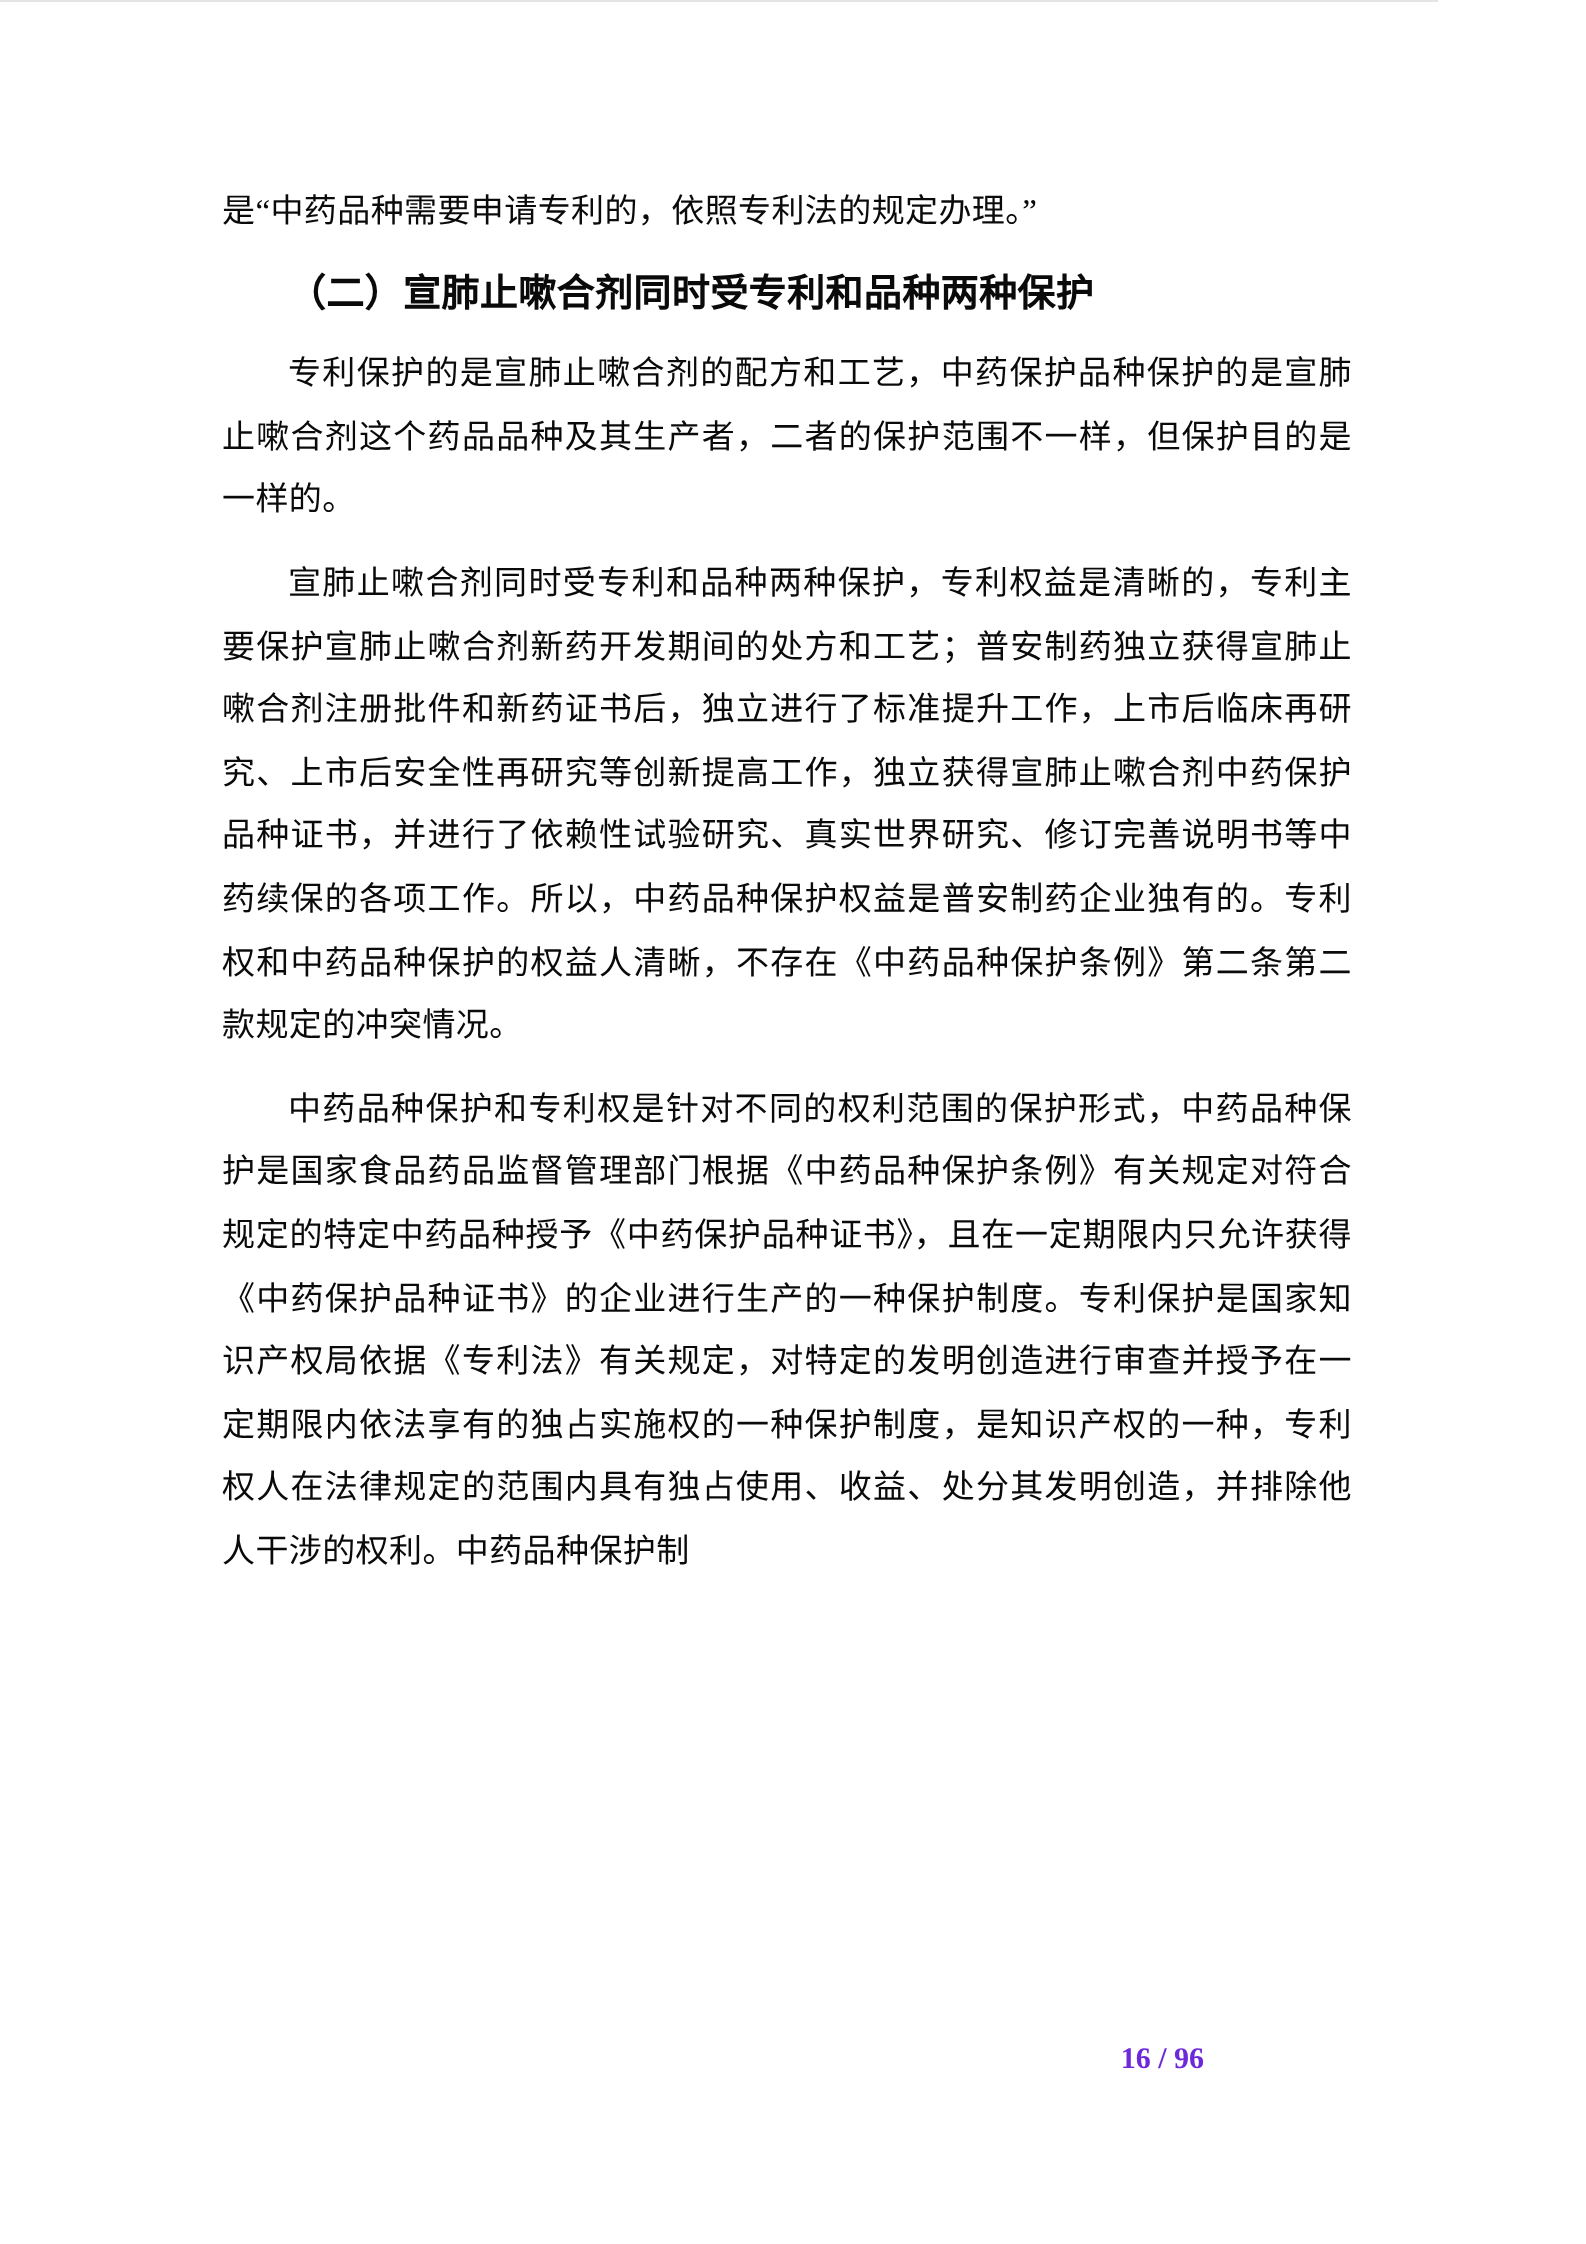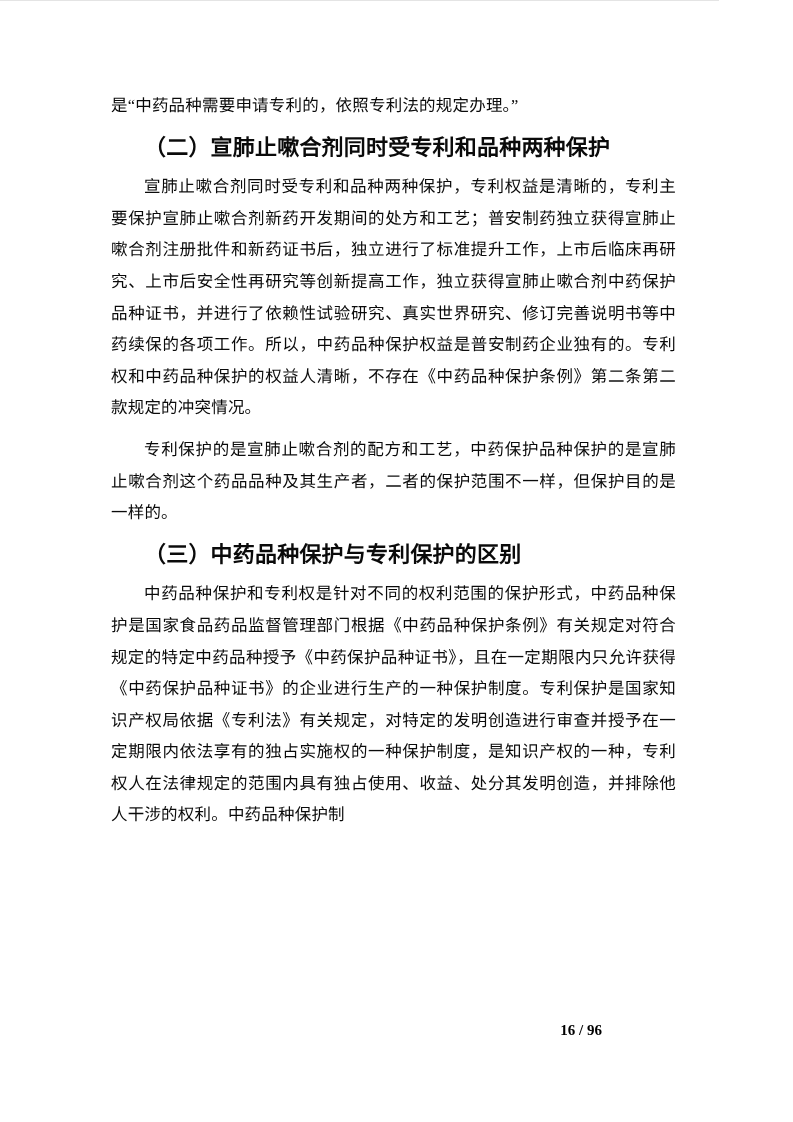--- a/index.html
+++ b/index.html
@@ -36,50 +36,49 @@
     margin: 0 0 10px 0;
     text-indent: 33px;
   }
   .para.no-indent {
     text-indent: 0;
   }
   .heading {
     margin: 10px 0 8px 0;
     text-indent: 33px;
     font-weight: bold;
-    font-size: 22px;
+    font-size: 19px;
     line-height: 31.6px;
     text-align: left;
   }
   .footer {
     position: absolute;
     top: 1022px;
     right: 117px;
     font-size: 15px;
     font-weight: bold;
     font-family: "Liberation Serif", "DejaVu Serif", serif;
-    color: #000000;
+    color: #6d28d9;
   }
 </style>
 </head>
 <body>
 
 <div class="page">
   <div class="page-top-edge"></div>
 
   <div class="content">
     <p class="para no-indent">是“中药品种需要申请专利的，依照专利法的规定办理。”</p>
 
 
     <h2 class="heading">（二）宣肺止嗽合剂同时受专利和品种两种保护</h2>
 
 
+    <p class="para">专利保护的是宣肺止嗽合剂的配方和工艺，中药保护品种保护的是宣肺止嗽合剂这个药品品种及其生产者，二者的保护范围不一样，但保护目的是一样的。</p>
+
     <p class="para">宣肺止嗽合剂同时受专利和品种两种保护，专利权益是清晰的，专利主要保护宣肺止嗽合剂新药开发期间的处方和工艺；普安制药独立获得宣肺止嗽合剂注册批件和新药证书后，独立进行了标准提升工作，上市后临床再研究、上市后安全性再研究等创新提高工作，独立获得宣肺止嗽合剂中药保护品种证书，并进行了依赖性试验研究、真实世界研究、修订完善说明书等中药续保的各项工作。所以，中药品种保护权益是普安制药企业独有的。专利权和中药品种保护的权益人清晰，不存在《中药品种保护条例》第二条第二款规定的冲突情况。</p>
 
-    <p class="para">专利保护的是宣肺止嗽合剂的配方和工艺，中药保护品种保护的是宣肺止嗽合剂这个药品品种及其生产者，二者的保护范围不一样，但保护目的是一样的。</p>
-
-    <h2 class="heading">（三）中药品种保护与专利保护的区别</h2>
 
     <p class="para">中药品种保护和专利权是针对不同的权利范围的保护形式，中药品种保护是国家食品药品监督管理部门根据《中药品种保护条例》有关规定对符合规定的特定中药品种授予《中药保护品种证书》，且在一定期限内只允许获得《中药保护品种证书》的企业进行生产的一种保护制度。专利保护是国家知识产权局依据《专利法》有关规定，对特定的发明创造进行审查并授予在一定期限内依法享有的独占实施权的一种保护制度，是知识产权的一种，专利权人在法律规定的范围内具有独占使用、收益、处分其发明创造，并排除他人干涉的权利。中药品种保护制</p>
   </div>
 
   <div class="footer">16 / 96</div>
 </div>
 
 </body></html>

